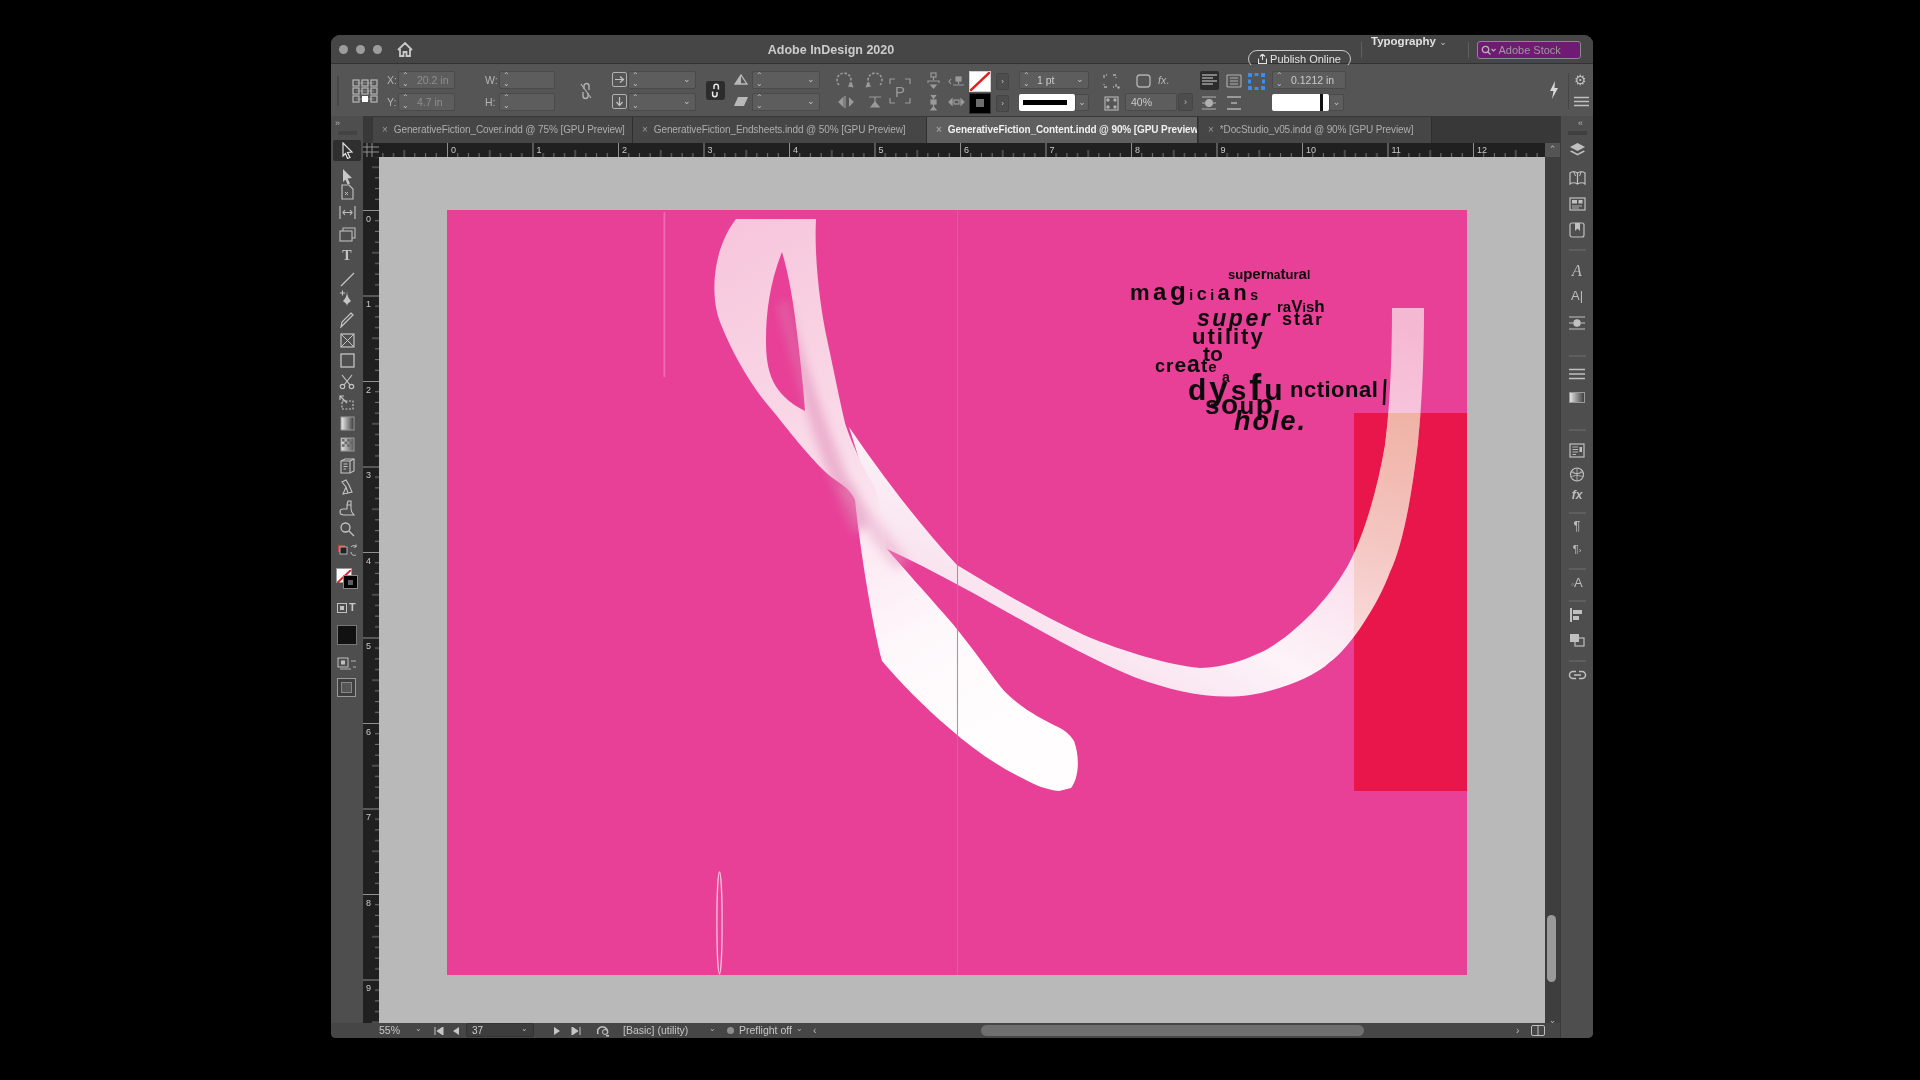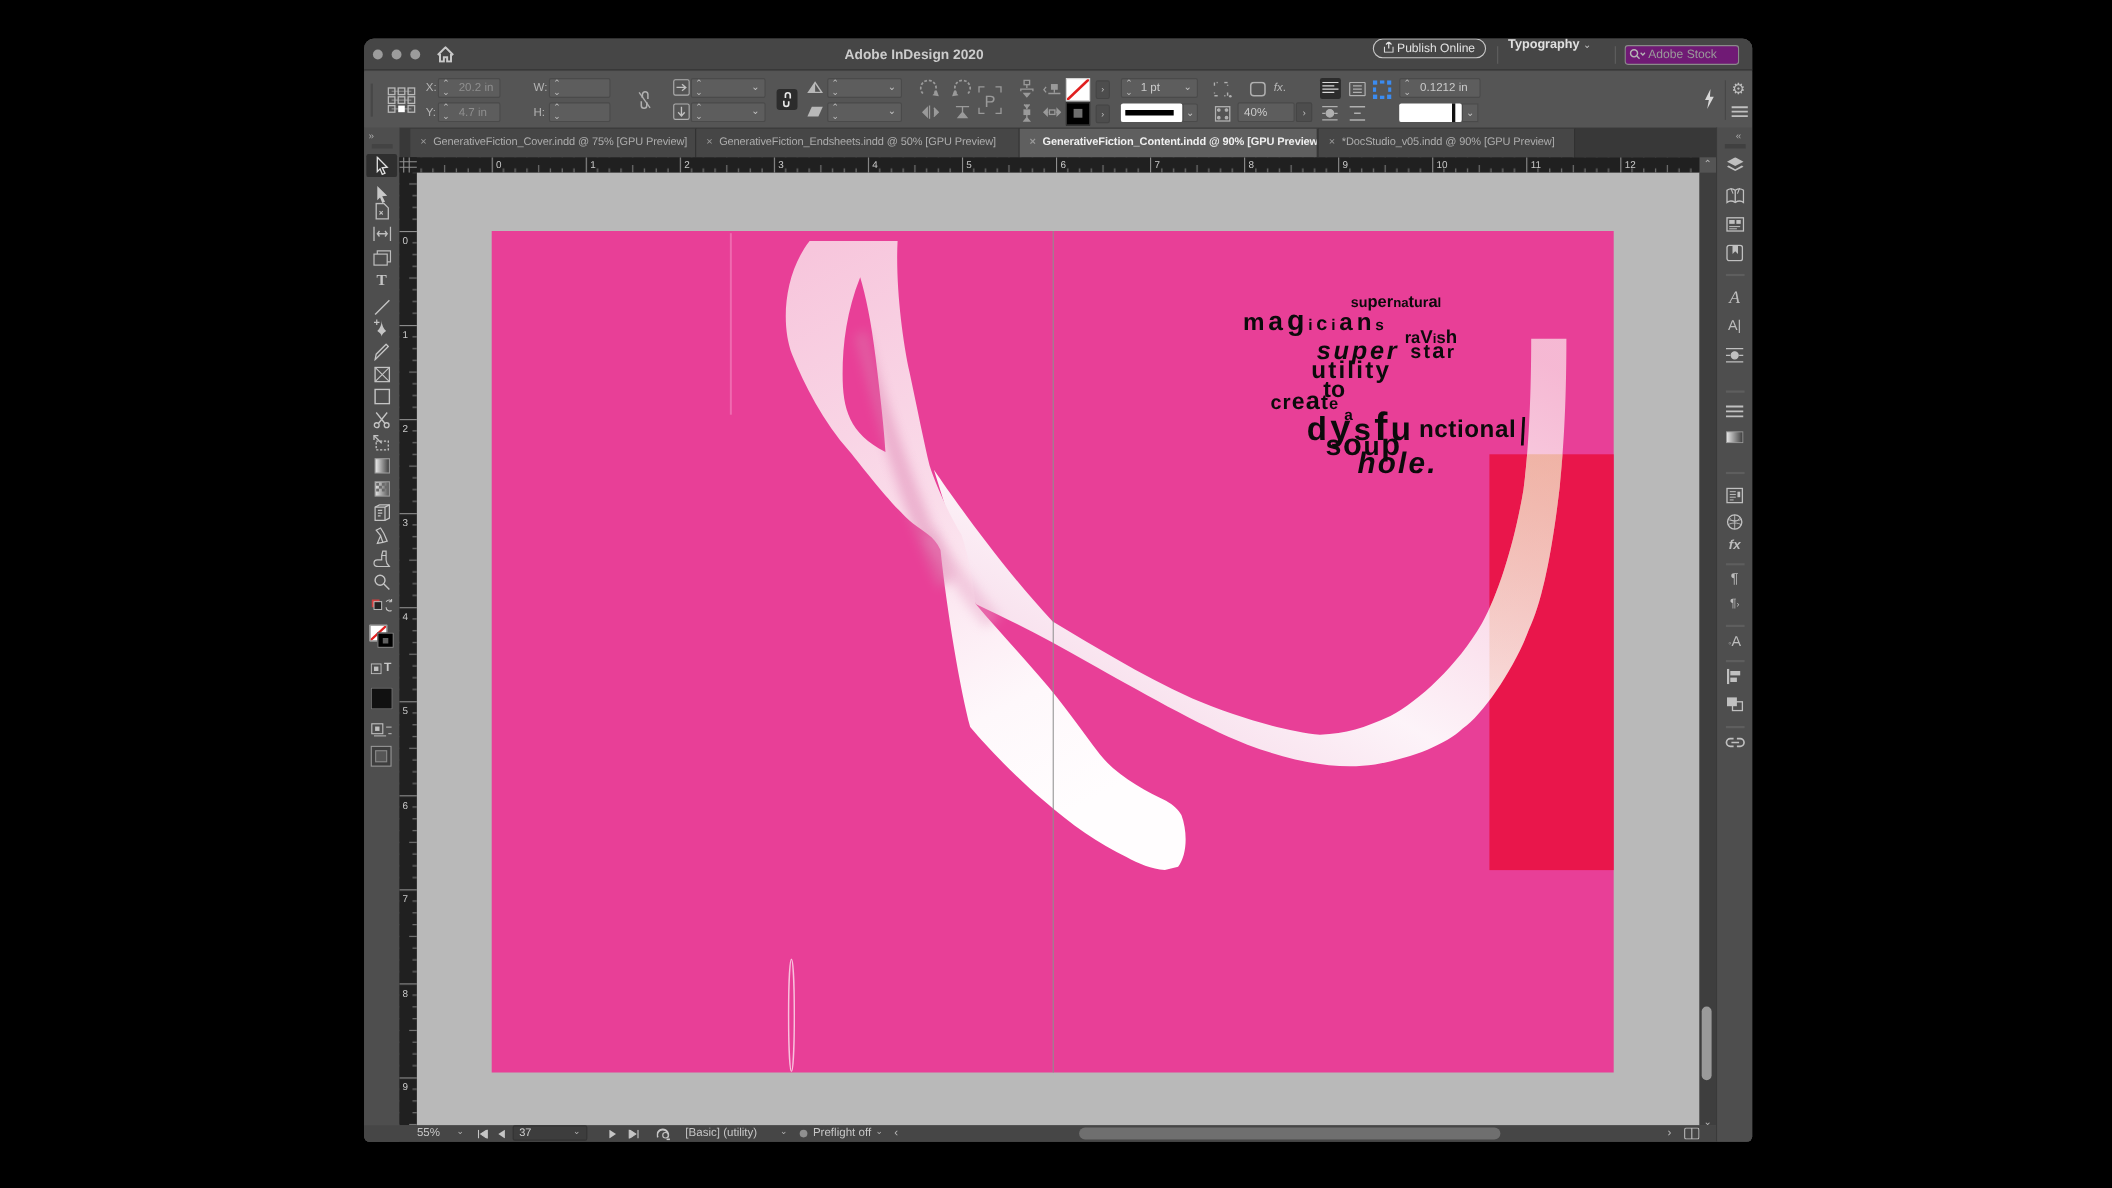--- a/index.html
+++ b/index.html
@@ -2,21 +2,21 @@
 <html><head>
 <meta charset="utf-8">
 <style>
   html,body{margin:0;padding:0;background:#000;width:1920px;height:1080px;overflow:hidden;}
   *{box-sizing:border-box;font-family:"Liberation Sans",sans-serif;}
   #win{position:absolute;left:331px;top:35px;width:1262px;height:1003px;background:#545454;border-radius:9px 9px 5px 5px;overflow:hidden;}
   .abs{position:absolute;}
   #titlebar{position:absolute;left:0;top:0;width:100%;height:29px;background:#464646;border-bottom:1px solid #323232;}
   .dot{position:absolute;top:10px;width:9px;height:9px;border-radius:50%;background:#9c9c9c;}
   #apptitle{position:absolute;top:8px;left:0;width:1000px;text-align:center;color:#cccccc;font-size:12.5px;font-weight:bold;}
-  #pubbtn{position:absolute;left:917px;top:0;width:103px;height:18px;border:1px solid #c8c8c8;border-radius:9px;color:#e2e2e2;font-size:11px;line-height:16px;text-align:center;}
+  #pubbtn{position:absolute;left:917px;top:15px;width:103px;height:18px;border:1px solid #c8c8c8;border-radius:9px;color:#e2e2e2;font-size:11px;line-height:16px;text-align:center;}
   #wsname{color:#e0e0e0;font-size:11.5px;font-weight:bold;position:absolute;left:1040px;top:0;}
   #searchbox{position:absolute;left:1146px;top:6px;width:104px;height:18px;border:1px solid #8a8a8a;border-radius:3px;background:#701a75;color:#9a9a9a;font-size:11px;line-height:16px;}
   .vsep{position:absolute;width:1px;background:#5f5f5f;}
   #ctrlbar{position:absolute;left:0;top:30px;width:100%;height:51px;background:#555555;font-size:10.5px;}
   .fld{position:absolute;background:#5d5d5d;border:1px solid #4a4a4a;border-radius:2px;}
   .lbl{position:absolute;color:#b4b4b4;}
   .glbl{position:absolute;color:#8f8f8f;}
   .stp{position:absolute;width:13px;height:17px;}
   .stp i{position:absolute;left:3px;font-style:normal;font-size:8px;color:#c2c2c2;line-height:6px;}
   .ddc{position:absolute;color:#c2c2c2;font-size:9px;}

